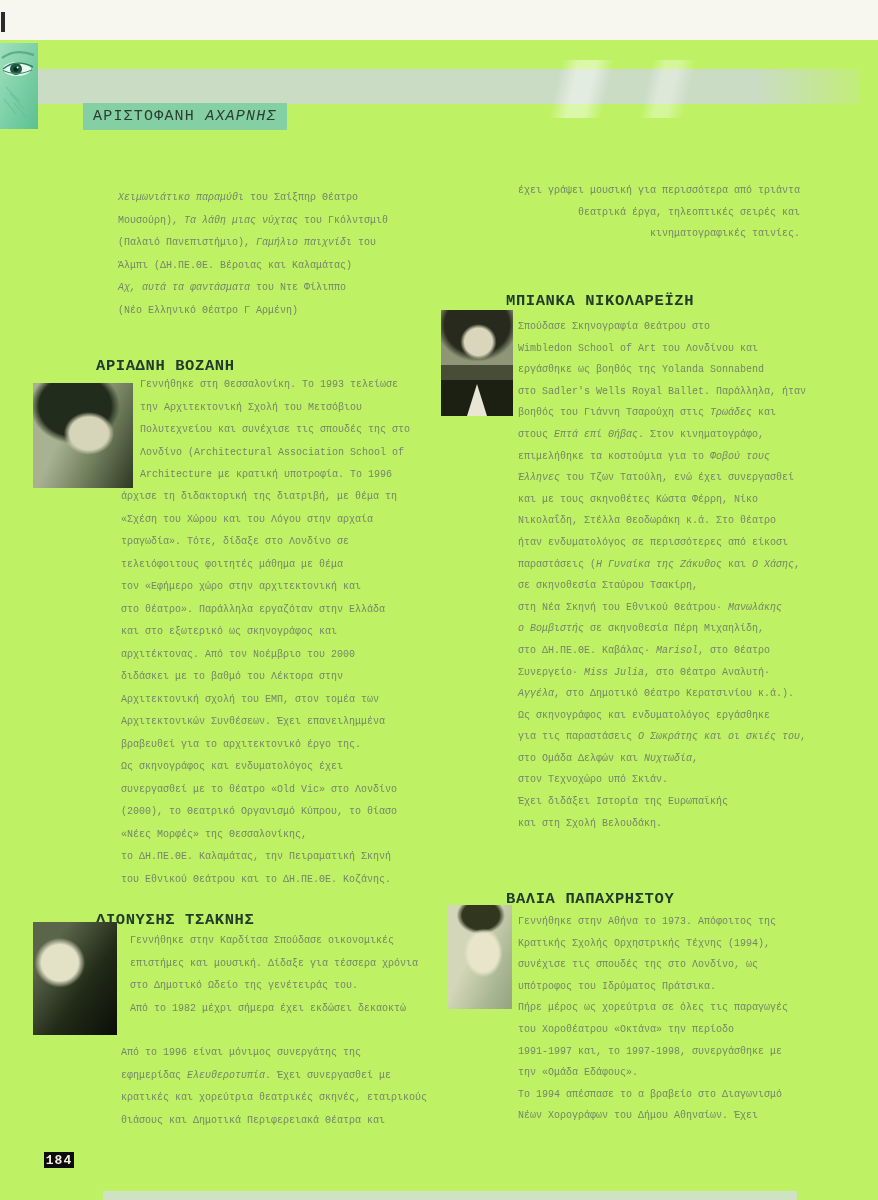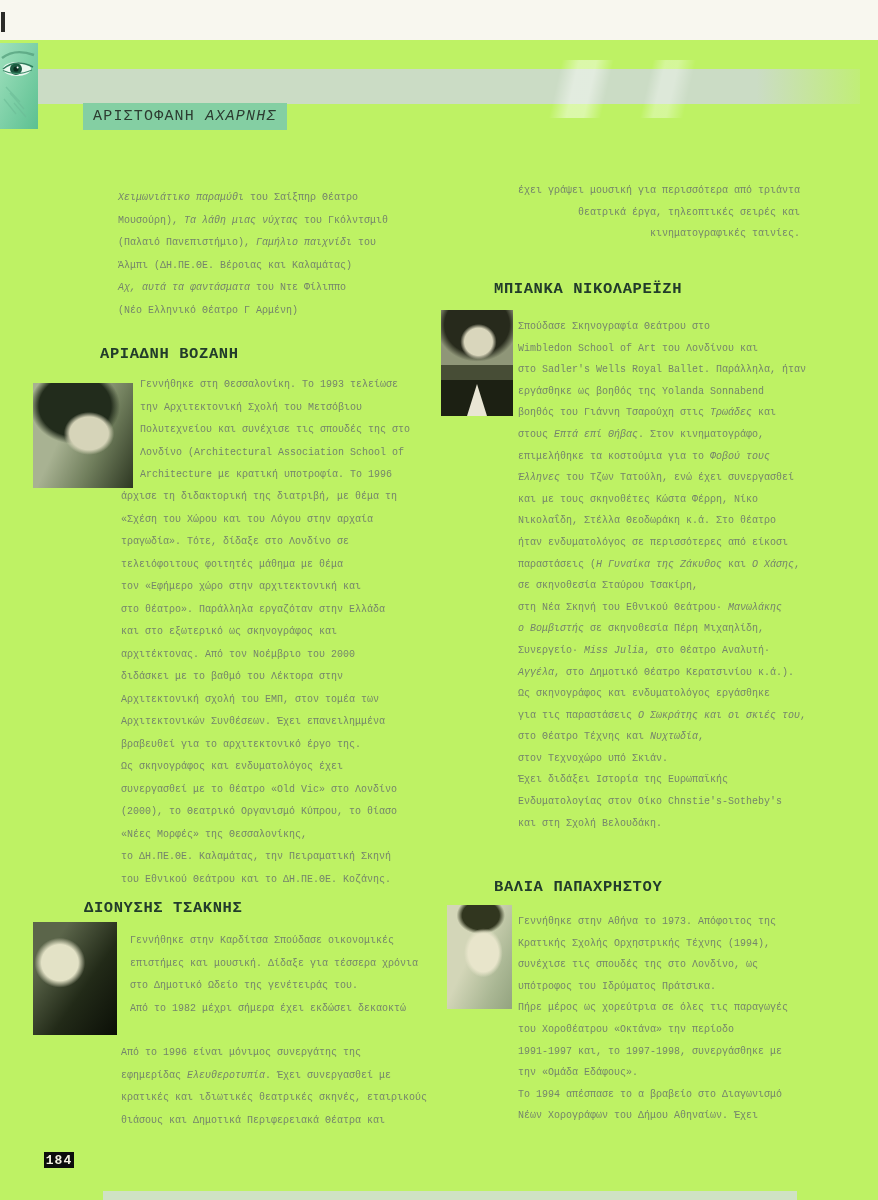--- a/index.html
+++ b/index.html
@@ -23,21 +23,21 @@
   }
   .eye{position:absolute;left:0;top:43px;width:38px;height:86px;}
   .eye svg{display:block;width:100%;height:100%;}
   .title-tag{
     position:absolute;left:83px;top:103px;height:27px;
     background:#84cfa3;display:flex;align-items:center;
     padding:0 10px;color:#2c3c31;font-size:15px;letter-spacing:1.2px;
     white-space:nowrap;
   }
   .heading{
-    position:absolute;margin:0;font-size:15.5px;font-weight:bold;
+    position:absolute;margin:12px;font-size:15.5px;font-weight:bold;
     color:#223c2b;letter-spacing:.6px;white-space:nowrap;
   }
   .textblock{position:absolute;font-size:10px;}
   .lh-l{line-height:22.5px;}
   .lh-r{line-height:21.6px;}
   .tl{white-space:nowrap;}
   .it{font-style:italic;}
   .photo{position:absolute;}
   .photo-1{
     left:33px;top:383px;width:100px;height:105px;
@@ -67,21 +67,21 @@
   .photo-4{
     left:447px;top:905px;width:65px;height:104px;
     background:
       radial-gradient(48% 38% at 56% 46%,#e8e5cb 0 48%,rgba(232,229,203,0) 62%),
       radial-gradient(62% 30% at 52% 10%,#31361f 0 46%,rgba(49,54,31,0) 60%),
       linear-gradient(115deg,#d3d6b8 0 40%,#aab794 75%,#93a37f 100%);
   }
   .intro-left{left:118px;top:187px;}
   .bio-1a{left:140px;top:374px;}
   .bio-1b{left:121px;top:486px;}
-  .h-1{left:100px;top:345px;}
+  .h-1{left:84px;top:345px;}
   .h-2{left:84px;top:899px;}
   .bio-2a{left:130px;top:930px;}
   .bio-2b{left:121px;top:1042px;}
   .intro-right{left:518px;top:180px;text-align:right;}
   .h-3{left:494px;top:280px;}
   .bio-3{left:518px;top:316px;}
   .h-4{left:494px;top:878px;}
   .bio-4{left:518px;top:911px;}
   .page-num{
     position:absolute;left:44px;top:1152px;width:30px;height:16px;
@@ -170,56 +170,56 @@
   <div class="photo photo-2"></div>
   <div class="textblock lh-l bio-2a">
       <div class="tl"><span>Γεννήθηκε στην Καρδίτσα  Σπούδασε οικονομικές</span></div>
       <div class="tl"><span>επιστήμες και μουσική. Δίδαξε για τέσσερα χρόνια</span></div>
       <div class="tl"><span>στο Δημοτικό Ωδείο της γενέτειράς του.</span></div>
       <div class="tl"><span>Από το 1982 μέχρι σήμερα έχει εκδώσει δεκαοκτώ</span></div>
     </div>
   <div class="textblock lh-l bio-2b">
       <div class="tl"><span>Από το 1996 είναι μόνιμος συνεργάτης της</span></div>
       <div class="tl"><span>εφημερίδας </span><span class="it">Ελευθεροτυπία</span><span>. Έχει συνεργασθεί με</span></div>
-      <div class="tl"><span>κρατικές και ιδιωτικές θεατρικές σκηνές, εταιρικούς</span></div>
+      <div class="tl"><span>κρατικές και χορεύτρια θεατρικές σκηνές, εταιρικούς</span></div>
       <div class="tl"><span>θιάσους και Δημοτικά Περιφερειακά Θέατρα και</span></div>
     </div>
 
   <div class="textblock lh-r intro-right">
       <div class="tl"><span>έχει γράψει μουσική για περισσότερα από τριάντα</span></div>
       <div class="tl"><span>θεατρικά έργα, τηλεοπτικές σειρές και</span></div>
       <div class="tl"><span>κινηματογραφικές ταινίες.</span></div>
     </div>
 
   <h2 class="heading h-3">ΜΠΙΑΝΚΑ ΝΙΚΟΛΑΡΕΪΖΗ</h2>
   <div class="photo photo-3"></div>
   <div class="textblock lh-r bio-3">
       <div class="tl"><span>Σπούδασε Σκηνογραφία Θεάτρου στο</span></div>
       <div class="tl"><span>Wimbledon School of Art του Λονδίνου και</span></div>
+      <div class="tl"><span>εργάσθηκε ως βοηθός της Yolanda Sonnabend</span></div>
       <div class="tl"><span>στο Sadler's Wells Royal Ballet. Παράλληλα, ήταν</span></div>
-      <div class="tl"><span>εργάσθηκε ως βοηθός της Yolanda Sonnabend</span></div>
       <div class="tl"><span>βοηθός του Γιάννη Τσαρούχη στις </span><span class="it">Τρωάδες</span><span> και</span></div>
       <div class="tl"><span>στους </span><span class="it">Επτά επί Θήβας</span><span>. Στον κινηματογράφο,</span></div>
       <div class="tl"><span>επιμελήθηκε τα κοστούμια για το </span><span class="it">Φοβού τους</span></div>
       <div class="tl"><span class="it">Έλληνες</span><span> του Τζων Τατούλη, ενώ έχει συνεργασθεί</span></div>
       <div class="tl"><span>και με τους σκηνοθέτες Κώστα Φέρρη, Νίκο</span></div>
       <div class="tl"><span>Νικολαΐδη, Στέλλα Θεοδωράκη κ.ά. Στο θέατρο</span></div>
       <div class="tl"><span>ήταν ενδυματολόγος σε περισσότερες από είκοσι</span></div>
       <div class="tl"><span>παραστάσεις (</span><span class="it">Η Γυναίκα της Ζάκυθος</span><span> και </span><span class="it">Ο Χάσης</span><span>,</span></div>
       <div class="tl"><span>σε σκηνοθεσία Σταύρου Τσακίρη,</span></div>
       <div class="tl"><span>στη Νέα Σκηνή του Εθνικού Θεάτρου· </span><span class="it">Μανωλάκης</span></div>
       <div class="tl"><span class="it">ο Βομβιστής</span><span> σε σκηνοθεσία Πέρη Μιχαηλίδη,</span></div>
+      <div class="tl"><span>στο ΔΗ.ΠΕ.ΘΕ. Καβάλας· </span><span class="it">Marisol</span><span>, στο Θέατρο</span></div>
       <div class="tl"><span>Συνεργείο· </span><span class="it">Miss Julia</span><span>, στο Θέατρο Αναλυτή·</span></div>
       <div class="tl"><span class="it">Αγγέλα</span><span>, στο Δημοτικό Θέατρο Κερατσινίου κ.ά.).</span></div>
       <div class="tl"><span>Ως σκηνογράφος και ενδυματολόγος εργάσθηκε</span></div>
       <div class="tl"><span>για τις παραστάσεις </span><span class="it">Ο Σωκράτης και οι σκιές του</span><span>,</span></div>
-      <div class="tl"><span>στο Θέατρο Τέχνης και </span><span class="it">Νυχτωδία</span><span>,</span></div>
+      <div class="tl"><span>στο Ομάδα Δελφών και </span><span class="it">Νυχτωδία</span><span>,</span></div>
       <div class="tl"><span>στον Τεχνοχώρο υπό Σκιάν.</span></div>
       <div class="tl"><span>Έχει διδάξει Ιστορία της Ευρωπαϊκής</span></div>
-      <div class="tl"><span>Ενδυματολογίας στον Οίκο Chnstie's-Sotheby's</span></div>
       <div class="tl"><span>και στη Σχολή Βελουδάκη.</span></div>
     </div>
 
   <h2 class="heading h-4">ΒΑΛΙΑ ΠΑΠΑΧΡΗΣΤΟΥ</h2>
   <div class="photo photo-4"></div>
   <div class="textblock lh-r bio-4">
       <div class="tl"><span>Γεννήθηκε στην Αθήνα το 1973.  Απόφοιτος της</span></div>
       <div class="tl"><span>Κρατικής Σχολής Ορχηστρικής Τέχνης (1994),</span></div>
       <div class="tl"><span>συνέχισε τις σπουδές της στο Λονδίνο, ως</span></div>
       <div class="tl"><span>υπότροφος του Ιδρύματος Πράτσικα.</span></div>

